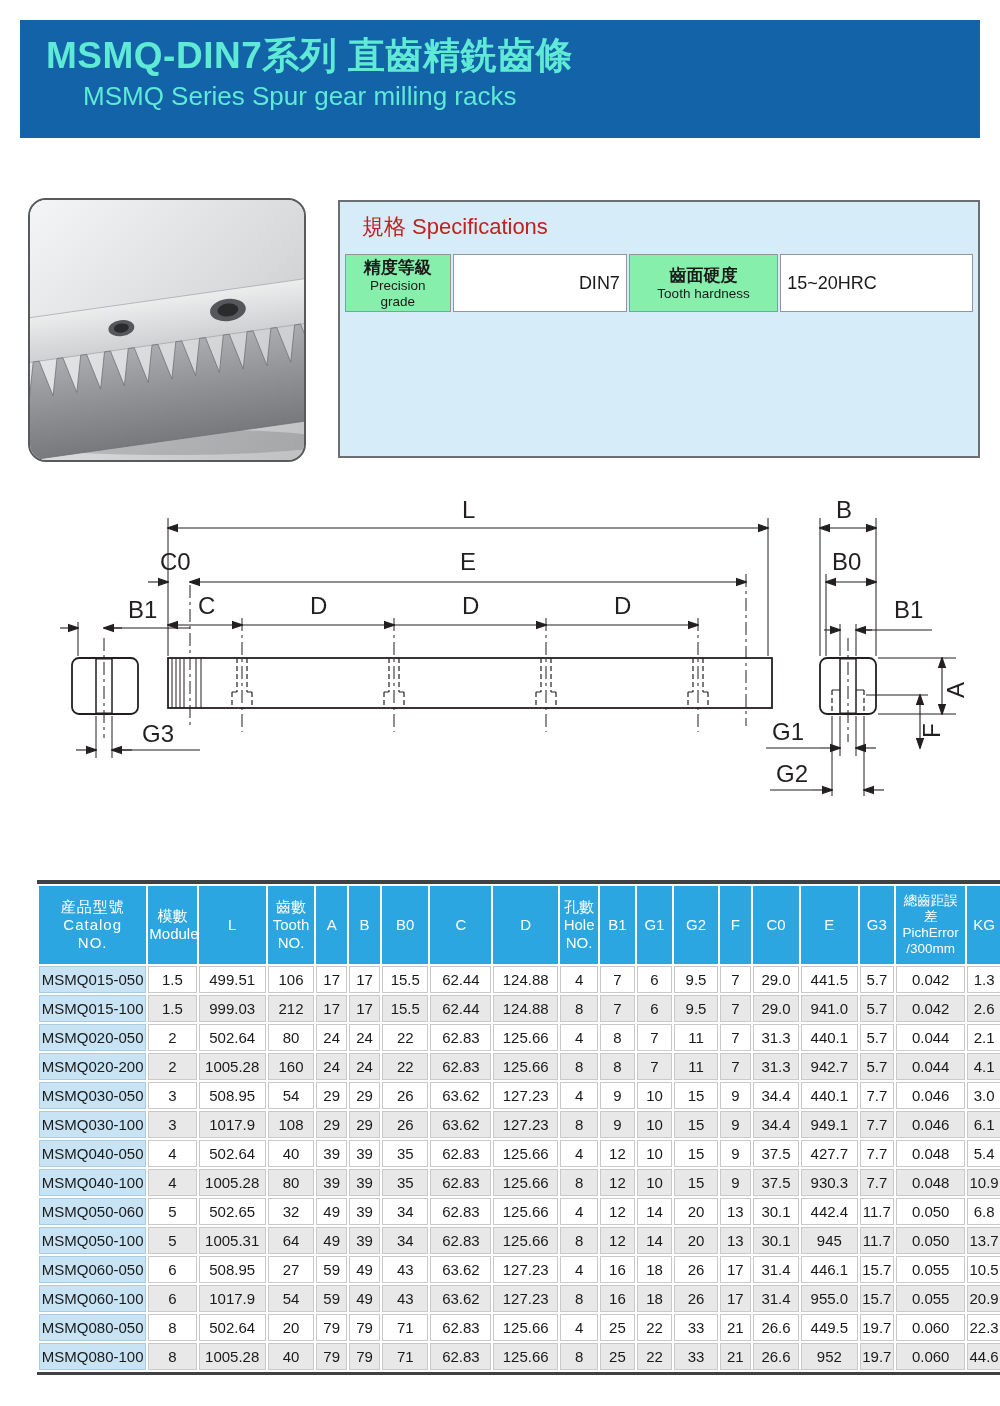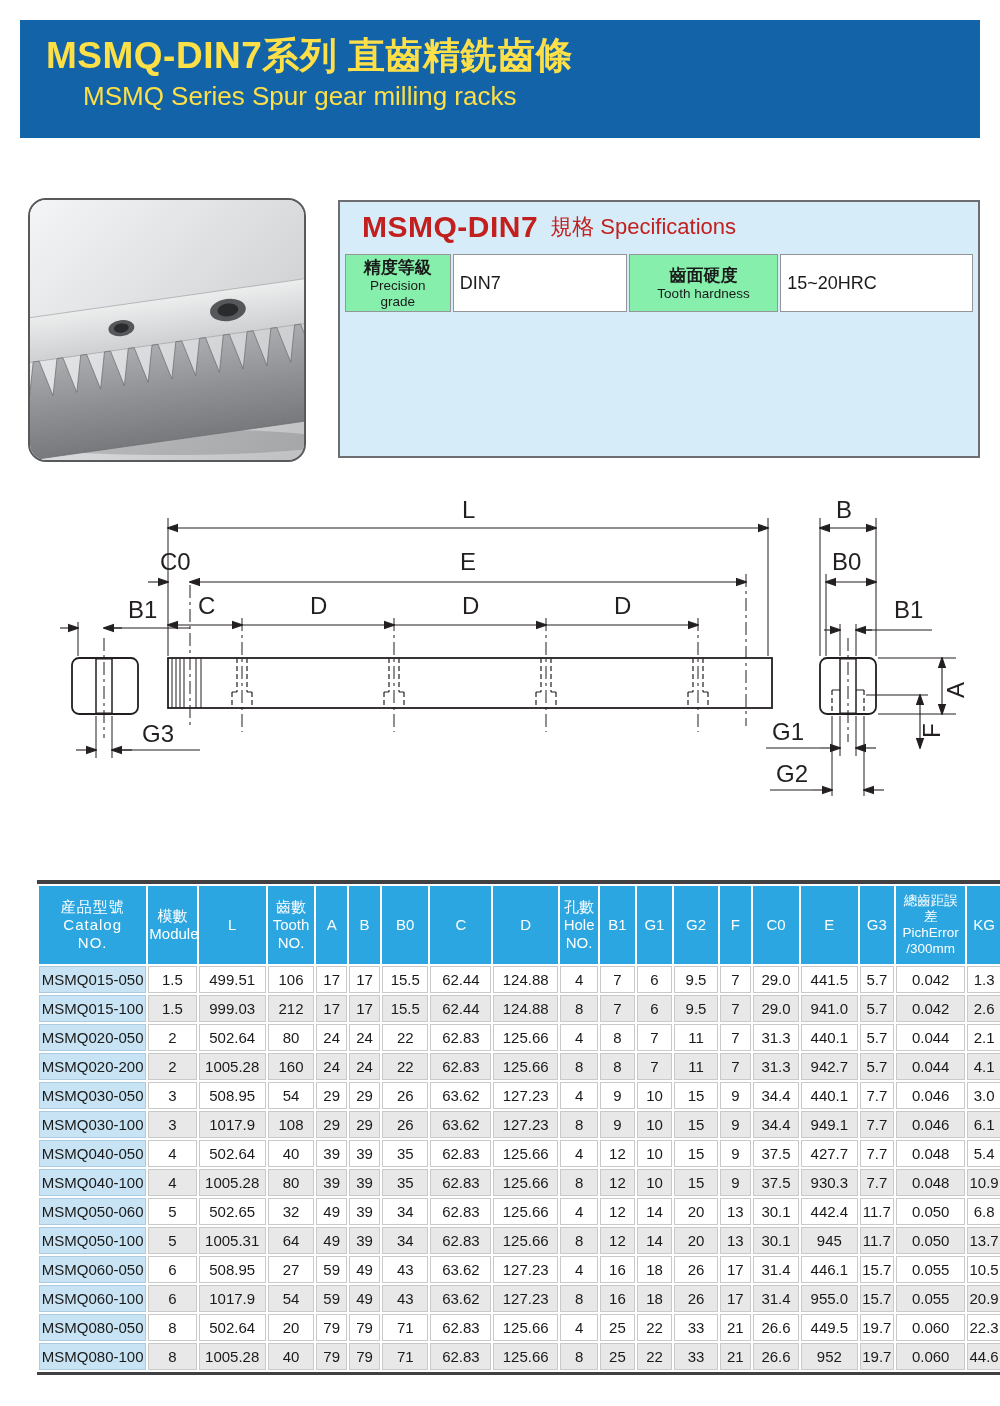--- a/index.html
+++ b/index.html
@@ -2,38 +2,38 @@
 <html><head>
 <meta charset="utf-8">
 <style>
   html,body{margin:0;padding:0;}
   body{
     width:1000px;height:1406px;position:relative;background:#ffffff;
     font-family:"Liberation Sans","DejaVu Sans",sans-serif;color:#1a1a1a;overflow:hidden;
   }
   
   .banner{position:absolute;left:20px;top:20px;width:960px;height:118px;background:#1363a9;
-    color:#fde047;box-sizing:border-box;padding:13px 0 0 26px;}
+    color:#5eead4;box-sizing:border-box;padding:13px 0 0 26px;}
   .banner .t1{font-size:37px;font-weight:bold;line-height:1.25;letter-spacing:.5px;}
   .banner .t2{font-size:26px;font-weight:normal;line-height:1.2;margin-top:2px;margin-left:37px;}
   
   .photo-box{position:absolute;left:28px;top:198px;width:274px;height:260px;border:2px solid #58595b;
     border-radius:18px;overflow:hidden;background:linear-gradient(135deg,#f3f4f5 0%,#d9dadc 45%,#c3c4c6 100%);}
   .photo-box svg{display:block;width:100%;height:100%;}
   
   .spec-panel{position:absolute;left:338px;top:200px;width:642px;height:258px;background:#d7ecf9;
     border:2px solid #6d6e71;box-sizing:border-box;}
   .spec-title{height:50px;display:flex;align-items:center;padding-left:22px;gap:12px;}
   .spec-model{color:#c1201f;font-size:30px;font-weight:bold;letter-spacing:.5px;}
   .spec-suffix{color:#c1201f;font-size:22px;}
   table.spec{width:calc(100% - 6px);margin:0 3px;border-collapse:separate;border-spacing:2px;table-layout:fixed;}
   table.spec td{border:1px solid #939598;height:44px;padding:2px 6px;vertical-align:middle;}
   td.spec-label{background:#86efac;text-align:center;}
   td.spec-value{background:#fff;padding-left:12px;}
-  td.spec-value.center{text-align:left;}
+  td.spec-value.center{text-align:right;}
   .spec-zh{font-size:17px;font-weight:bold;line-height:1.25;}
   .spec-en{font-size:13.5px;line-height:1.15;}
   .spec-vzh{font-size:17px;font-weight:bold;line-height:1.25;}
   .spec-ven{font-size:18px;line-height:1.25;}
   .spec-line:empty{display:none;}
   
   .diagram{position:absolute;left:20px;top:490px;width:960px;height:348px;}
   .diagram svg{display:block;width:100%;height:100%;}
   .diagram line,.diagram rect,.diagram path,.diagram polyline{stroke:#231f20;}
   .part{fill:none;stroke-width:1.8px;}
@@ -91,21 +91,20 @@
       <ellipse cx="95" cy="121" rx="13" ry="8" fill="#55575a"></ellipse>
       <ellipse cx="95" cy="121" rx="7.5" ry="4.6" fill="#2a2b2d"></ellipse>
       <ellipse cx="203" cy="118" rx="18" ry="11" fill="#55575a"></ellipse>
       <ellipse cx="203" cy="118" rx="10.5" ry="6.4" fill="#2a2b2d"></ellipse>
     </g>
   </svg>
 </div>
 
 <div class="spec-panel">
   <div class="spec-title">
-    <span class="spec-model">MSMQ-DIN7</span>
     <span class="spec-suffix">規格 Specifications</span>
   </div>
   <table class="spec">
     <colgroup>
         <col style="width:17%">
         <col style="width:28%">
         <col style="width:24%">
         <col style="width:31%">
       </colgroup>
     <tbody>

